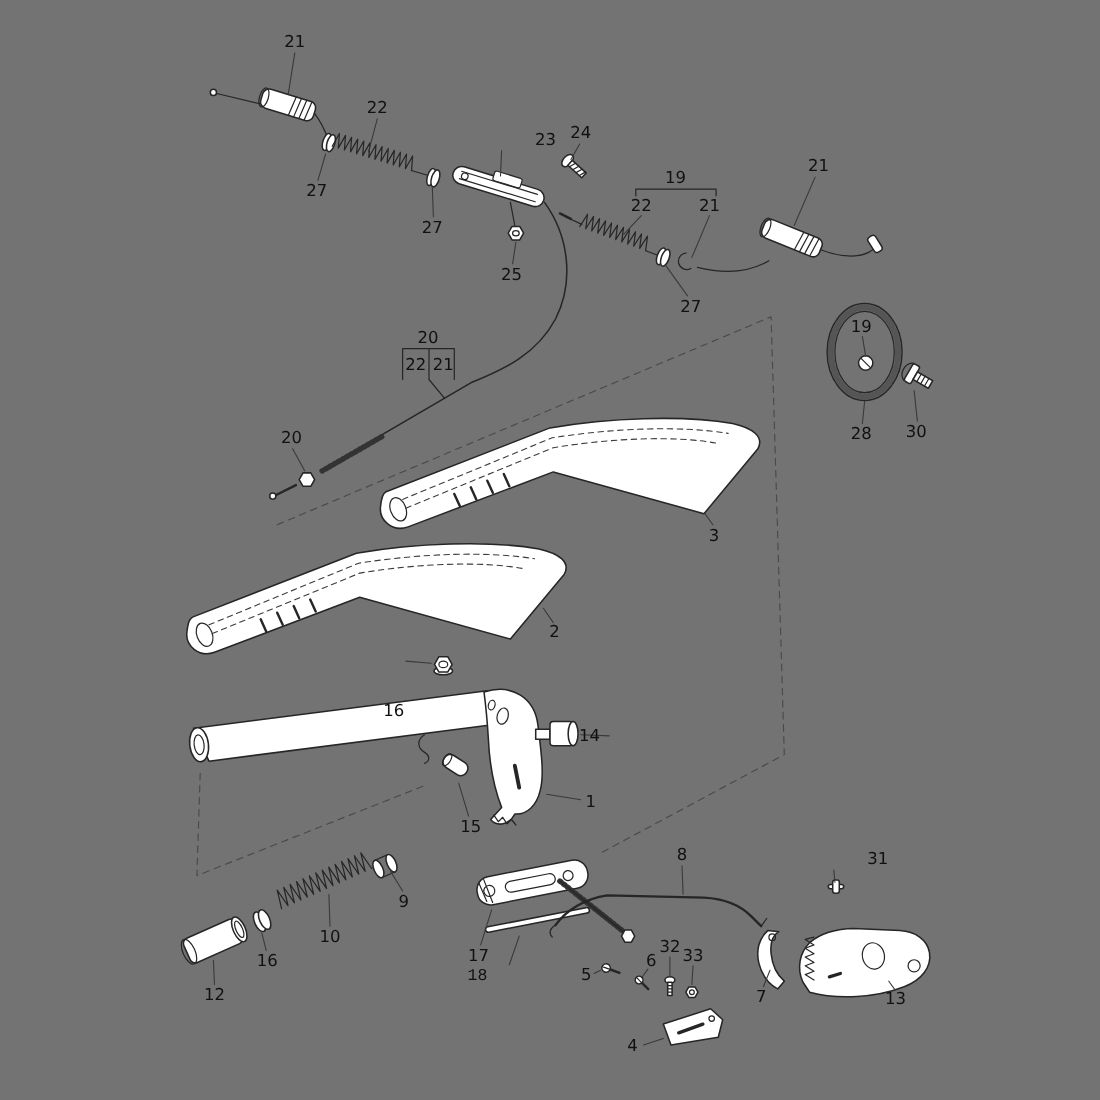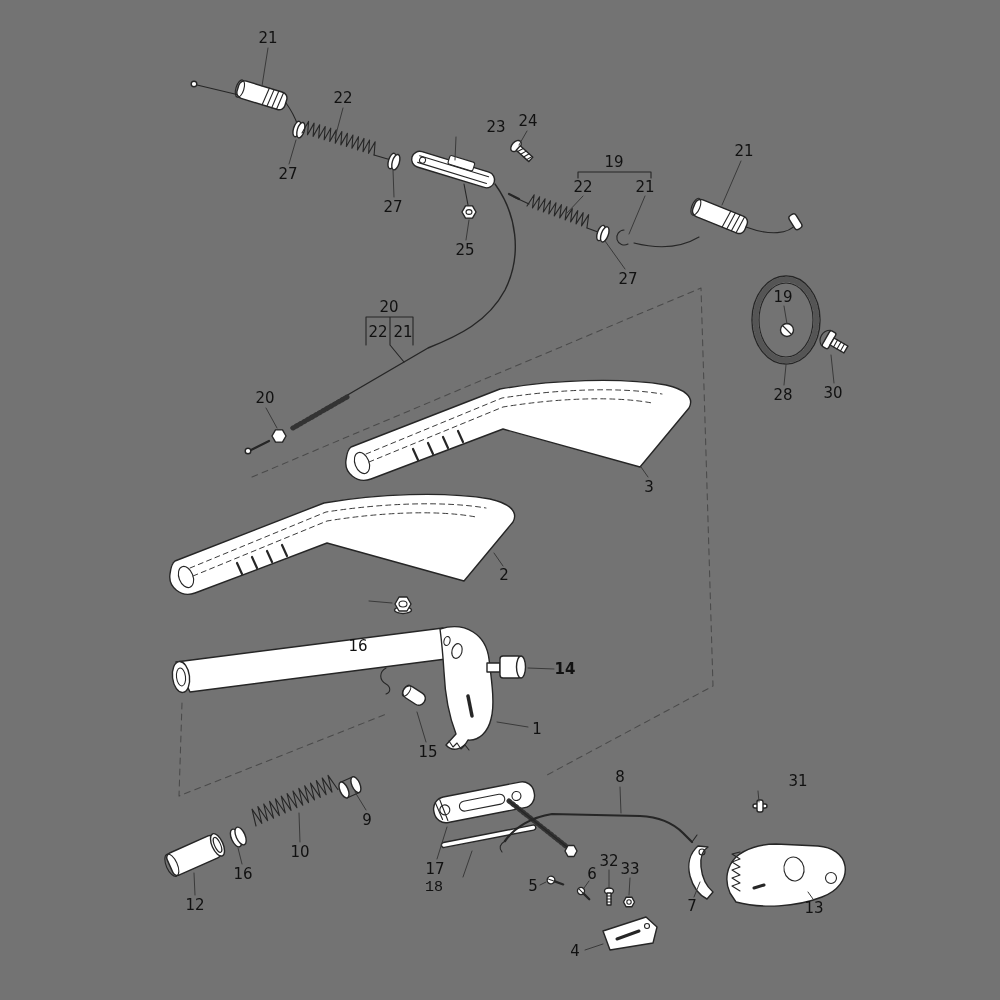--- a/index.html
+++ b/index.html
@@ -292,21 +292,21 @@
       <span class="part-label" style="left: 783px; top: 297px;">19</span>
       <span class="part-label" style="left: 783px; top: 395px;">28</span>
       <span class="part-label" style="left: 833px; top: 393px;">30</span>
       <span class="part-label" style="left: 389px; top: 307px;">20</span>
       <span class="part-label" style="left: 378px; top: 332px;">22</span>
       <span class="part-label" style="left: 403px; top: 332px;">21</span>
       <span class="part-label" style="left: 265px; top: 398px;">20</span>
       <span class="part-label" style="left: 649px; top: 487px;">3</span>
       <span class="part-label" style="left: 504px; top: 575px;">2</span>
       <span class="part-label" style="left: 358px; top: 600px; margin-top: 46px;">16</span>
-      <span class="part-label" style="left: 565px; top: 669px; font-weight: bold;">14</span>
+      <span class="part-label" style="left: 536px; top: 669px;">14</span>
       <span class="part-label" style="left: 537px; top: 729px;">1</span>
       <span class="part-label" style="left: 428px; top: 752px;">15</span>
       <span class="part-label" style="left: 367px; top: 820px;">9</span>
       <span class="part-label" style="left: 300px; top: 852px; text-align: right;">10</span>
       <span class="part-label" style="left: 243px; top: 874px;">16</span>
       <span class="part-label" style="left: 195px; top: 905px;">12</span>
       <span class="part-label" style="left: 435px; top: 869px; text-align: right;">17</span>
       <span class="part-label" style="left: 434px; top: 887px; font-family: Liberation Mono, monospace;">18</span>
       <span class="part-label" style="left: 620px; top: 777px;">8</span>
       <span class="part-label" style="left: 758px; top: 781px; margin-left: 40px;">31</span>

